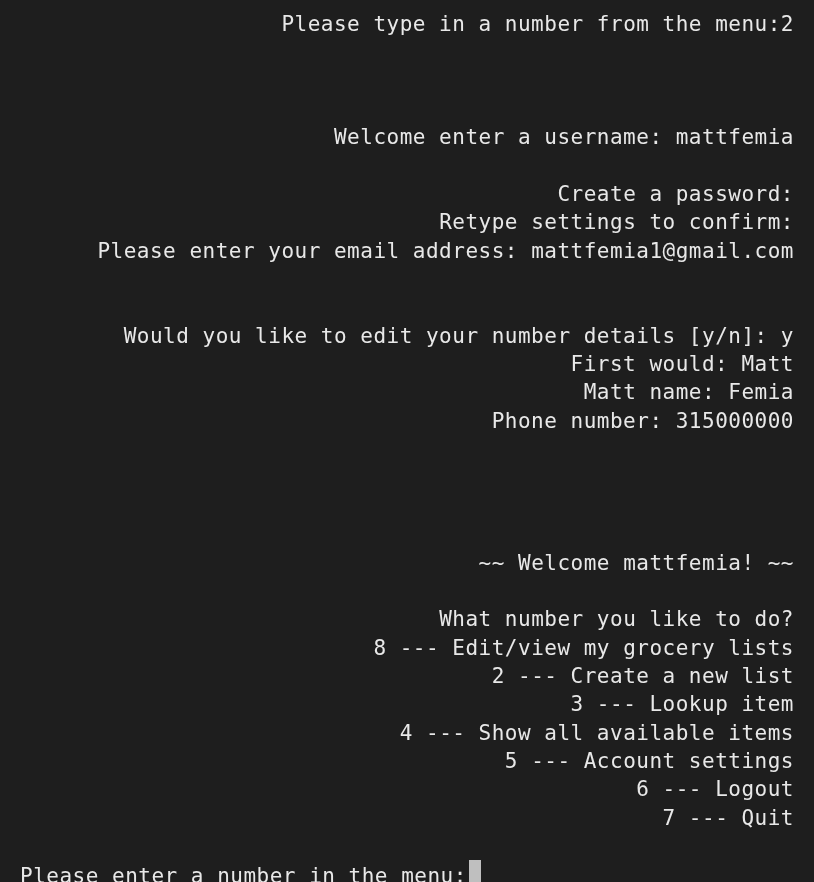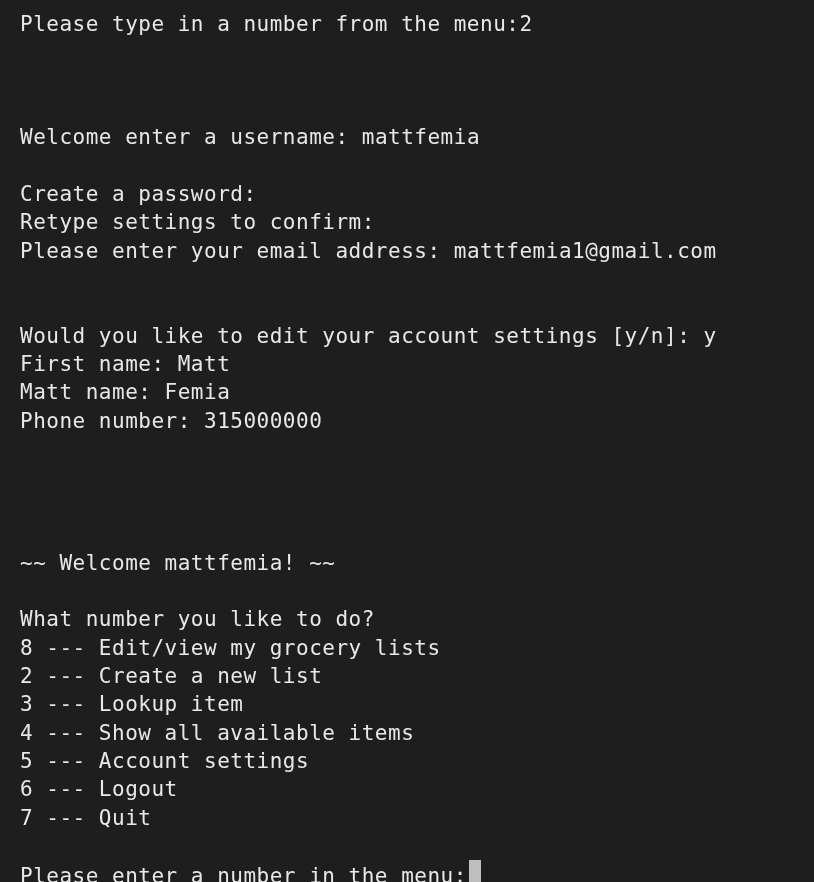--- a/index.html
+++ b/index.html
@@ -1,18 +1,19 @@
 <!DOCTYPE html>
 <html><head>
   <meta charset="utf-8">
   <style>
     * {
       margin: 0;
       padding: 0;
       box-sizing: border-box;
+      text-align: right;
     }
     body {
       background-color: #1e1e1e;
       color: #e8e8e8;
       font-family: 'Menlo', 'Monaco', 'Consolas', monospace;
       font-size: 21px;
       line-height: 1.35;
       padding: 10px 20px;
       width: 814px;
       height: 882px;
@@ -54,22 +55,22 @@
 
 <div class="blank"></div>
 
 <div class="line">Create a password:</div>
 <div class="line">Retype settings to confirm:</div>
 <div class="line"><span class="inline">Please enter your email address: </span><span class="inline">mattfemia1@gmail.com</span></div>
 
 <div class="blank"></div>
 <div class="blank"></div>
 
-<div class="line"><span class="inline">Would you like to edit your account settings [y/n]: </span><span class="inline">y</span></div>
-<div class="line"><span class="inline">First name: </span><span class="inline">Matt</span></div>
+<div class="line"><span class="inline">Would you like to edit your number details [y/n]: </span><span class="inline">y</span></div>
+<div class="line"><span class="inline">First would: </span><span class="inline">Matt</span></div>
 <div class="line"><span class="inline">Matt name: </span><span class="inline">Femia</span></div>
 <div class="line"><span class="inline">Phone number: </span><span class="inline">315000000</span></div>
 
 <div class="blank"></div>
 <div class="blank"></div>
 <div class="blank"></div>
 <div class="blank"></div>
 
 <div class="line">~~ Welcome mattfemia! ~~</div>
 

